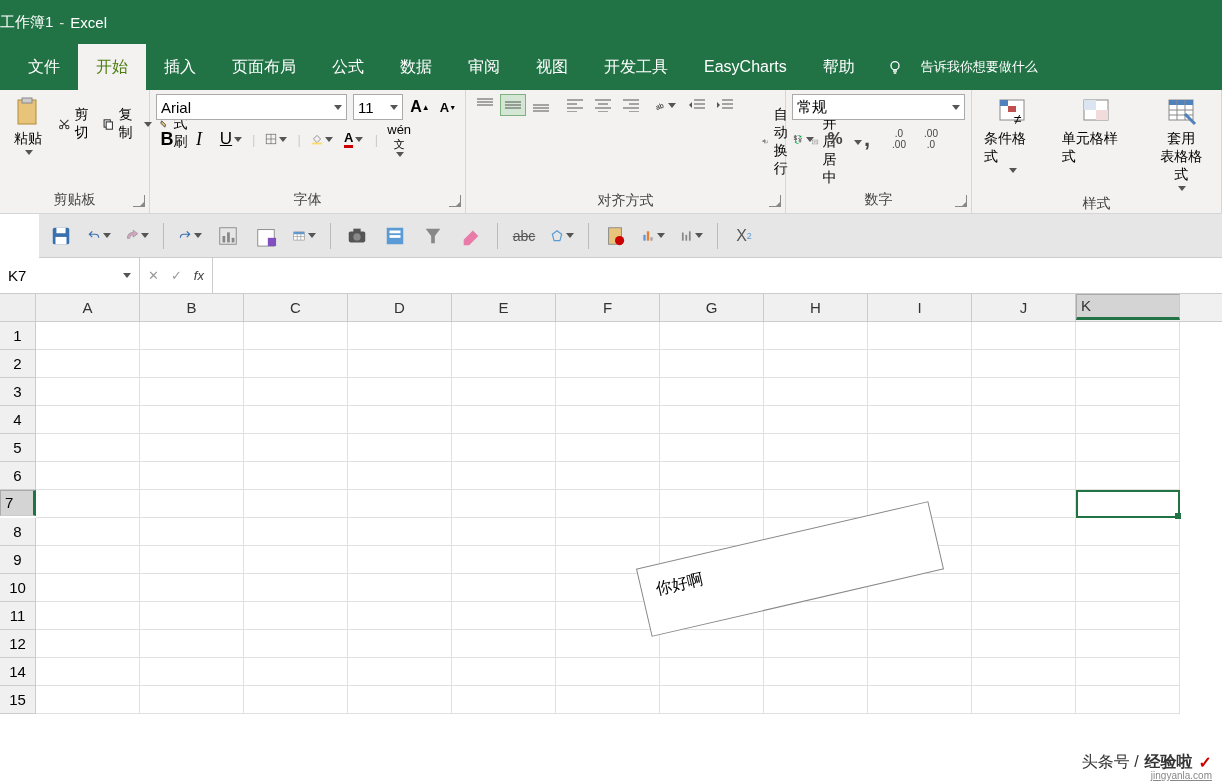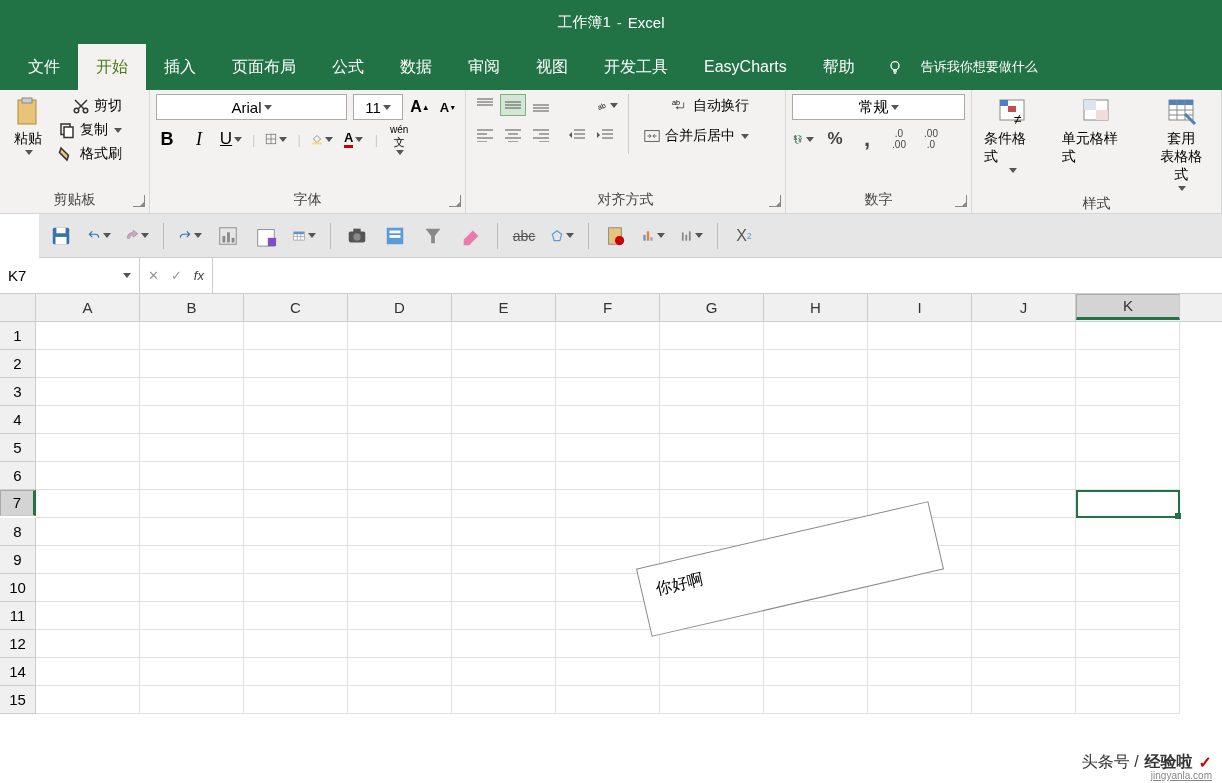--- a/index.html
+++ b/index.html
@@ -1,35 +1,35 @@
 <!DOCTYPE html>
 <html><head>
 <meta charset="utf-8">
 <style>
   * { box-sizing: border-box; margin: 0; padding: 0; }
   body { font-family: "Microsoft YaHei", sans-serif; font-size: 13px; background: #fff; overflow: hidden; width: 1222px; height: 783px; position: relative; }
-  .titlebar { height: 44px; background: #217346; display: flex; align-items: center; justify-content: center; color: #fff; font-size: 15px; } .titlebar .dash { margin: 0 6px; opacity: .8; }
+  .titlebar { height: 44px; background: #217346; display: flex; align-items: center; color: #fff; font-size: 15px; } .titlebar .dash { margin: 0 6px; opacity: .8; }
   .ribbon-tabs { height: 46px; background: #217346; display: flex; align-items: stretch; padding: 0 0 0 10px; gap: 0; }
   .ribbon-tab { color: #fff; padding: 0 18px; display: flex; align-items: center; font-size: 16px; cursor: pointer; }
   .ribbon-tab.active { background: #f3f2f1; color: #4d7c0f; }
   .tellme { display:flex; align-items:center; color:#fff; margin-left:14px; gap:18px;}
   .tellme svg { width:16px; height:16px;}
   .ribbon { background: #f3f2f1; border-bottom: 1px solid #d6d6d6; display: flex; height: 124px; }
   .group { border-right: 1px solid #d6d6d6; padding: 4px 6px 0; display: flex; flex-direction: column; justify-content: space-between; position:relative;}
   .group-label { text-align: center; font-size: 14px; color: #444; padding: 2px 0 4px; }
   .group-body { flex: 1; display: flex; align-items: flex-start; gap: 4px; }
   .btn-big { display: flex; flex-direction: column; align-items: center; justify-content: center; padding: 2px 6px; cursor: pointer; gap:2px;}
   .btn-big svg { width: 32px; height: 32px; }
   .btn-big .lbl { font-size: 14px; }
-  .stack { display: flex; flex-direction: column; gap: 0px; align-items: flex-end; }
+  .stack { display: flex; flex-direction: row; gap: 0px; }
   .row { display: flex; align-items: center; gap: 2px; }
   .mini { display:flex; align-items:center; gap:4px; padding:3px 4px; cursor:pointer; font-size:14px;}
   .mini svg { width:18px; height:18px;}
   .dd { width:0;height:0;border-left:4px solid transparent;border-right:4px solid transparent;border-top:5px solid #555; display:inline-block; margin-left:2px;}
-  .sel { background:#fff; border:1px solid #aaa; height:26px; display:flex; align-items:center; padding:0 4px; font-size:15px; justify-content:center;}
+  .sel { background:#fff; border:1px solid #aaa; height:26px; display:flex; align-items:center; padding:0 4px; font-size:15px; justify-content:space-between;}
   .dlauncher { position:absolute; right:4px; bottom:6px; width:12px; height:12px; border:1px solid #888; border-top:none; border-left:none;}
   .dlauncher::after{content:"";position:absolute;right:-1px;bottom:-1px;border:3px solid transparent;border-right-color:#888;border-bottom-color:#888;}
   .qat { height: 44px; background: #e6e6e6; border-bottom: 1px solid #ccc; display: flex; align-items: center; gap: 14px; padding: 0 10px; margin-left: 39px; }
   .qat .qbtn { width: 24px; height: 24px; display:flex; align-items:center; justify-content:center; cursor:pointer;}
   .qat .qbtn svg{width:22px;height:22px;}
   .qat .sep{width:1px;height:26px;background:#bbb;}
   .formula-bar { height: 36px; background: #fff; border-bottom: 1px solid #ccc; display: flex; align-items: stretch; }
   .namebox { width: 140px; border-right: 1px solid #ccc; display:flex; align-items:center; padding:0 8px; justify-content:space-between; font-size:15px;}
   .fx-btns { display:flex; align-items:center; border-right:1px solid #ccc; padding:0 8px; gap:12px; color:#999;}
   .fx-input { flex:1; padding:0 8px; display:flex; align-items:center;}
@@ -158,21 +158,21 @@
               <rect x="2" y="16" width="16" height="3" fill="#ffd966"></rect>
             </svg>
             <span class="dd"></span>
           </span>
         <span class="ic">
             <span style="font-weight:bold;border-bottom:3px solid #c00">A</span>
             <span class="dd"></span>
           </span>
         <span style="color:#ccc">|</span>
         <span class="ic" style="font-size:11px;flex-direction:column">
-            <span style="font-size:10px">wén</span>
+            <span style="font-size:13px">wén</span>
             <span>文</span>
             <span class="dd"></span>
           </span>
       </div>
     </div>
     <div class="group-label">字体</div>
     <div class="dlauncher"></div>
   </div>
 
   <div class="group" style="width:320px">

